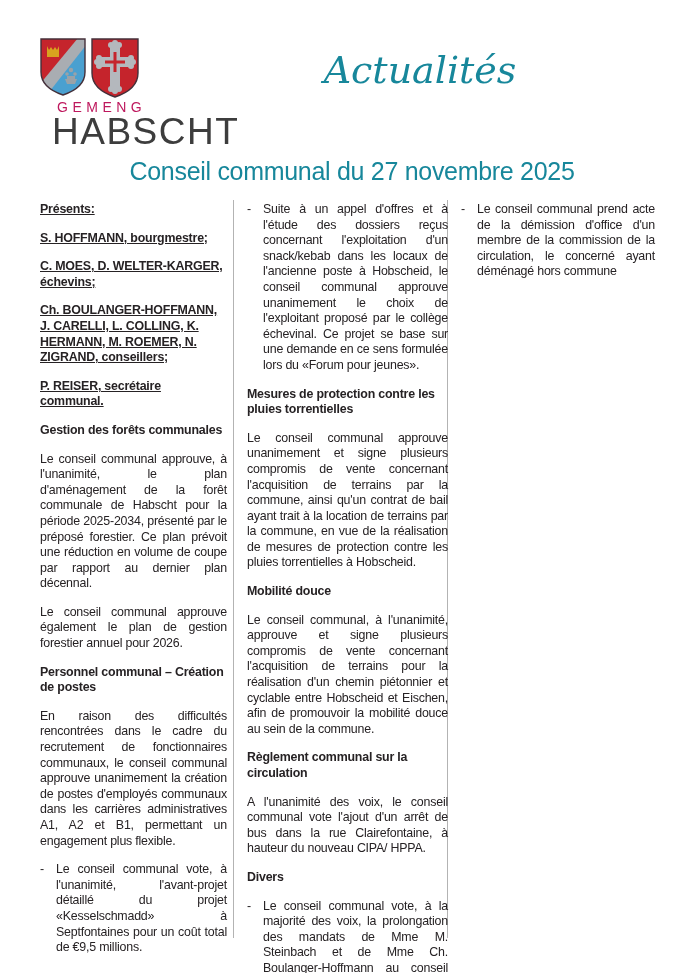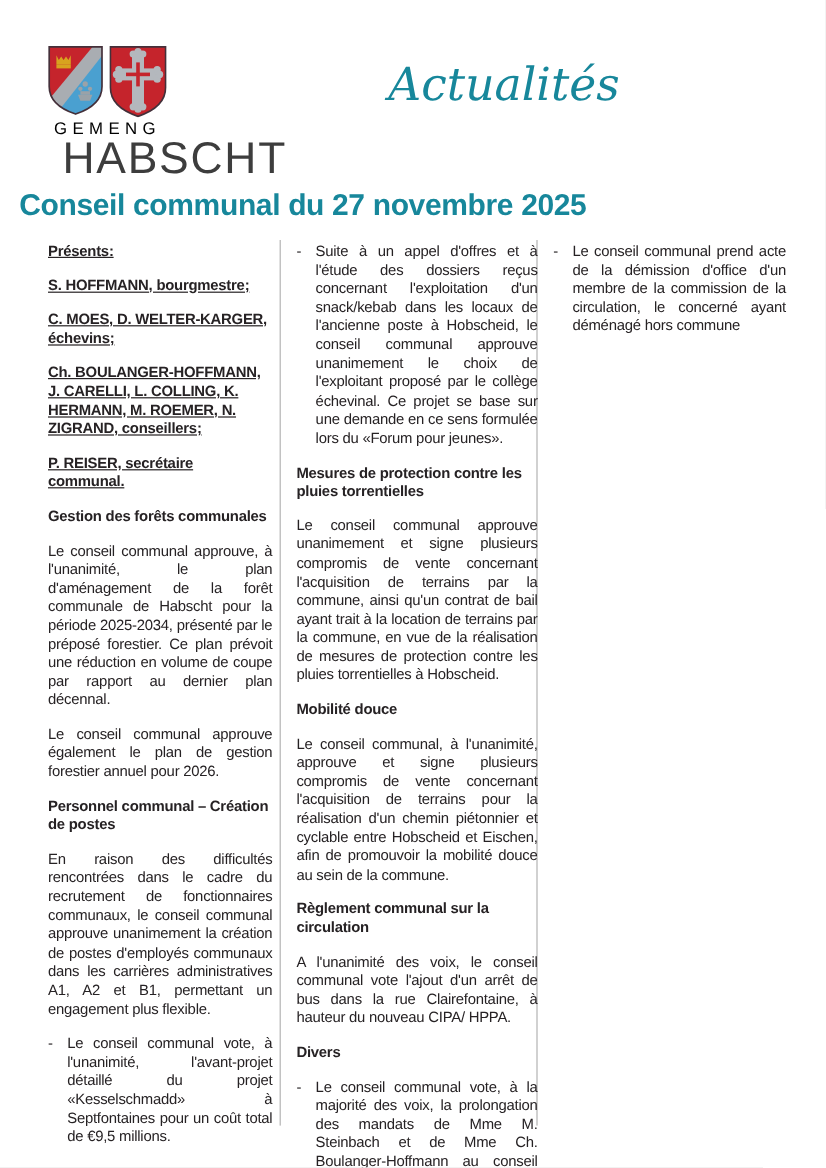--- a/index.html
+++ b/index.html
@@ -8,38 +8,38 @@
     width:688px;height:973px;
     background:#ffffff;
     margin:0 auto;
     overflow:hidden;
     font-family:"Liberation Sans", sans-serif;
   }
 
   
   .arms{position:absolute;left:40px;top:38px;display:flex;gap:5px;}
   .logo-gemeng{
-    position:absolute;left:45px;top:99px;
-    font-size:14px;letter-spacing:4.5px;color:#000000;font-weight:400;
+    position:absolute;left:57px;top:99px;
+    font-size:14px;letter-spacing:4.5px;color:#be185d;font-weight:400;
   }
   .logo-habscht{
     position:absolute;left:52px;top:111px;
     font-size:37px;letter-spacing:1.5px;color:#3d3d3d;font-weight:400;
   }
   .script-title{
     position:absolute;left:240px;top:48px;width:360px;
     text-align:center;
     font-family:"DejaVu Serif", serif;
     font-style:italic;font-weight:normal;
     font-size:38px;color:#17879b;
   }
   .page-title{
     position:absolute;left:16px;right:0;top:157px;
-    text-align:left;
-    font-size:25px;font-weight:bold;letter-spacing:-0.3px;
+    text-align:center;
+    font-size:25px;font-weight:normal;letter-spacing:-0.3px;
     color:#17879b;
   }
 
   
   .divider{position:absolute;top:200px;height:738px;width:1px;background:#b3b3b3;}
   .divider-1{left:233px;}
   .divider-2{left:447px;}
   .col{position:absolute;top:202px;}
   .col-1{left:40px;width:187px;}
   .col-2{left:247px;width:201px;}

